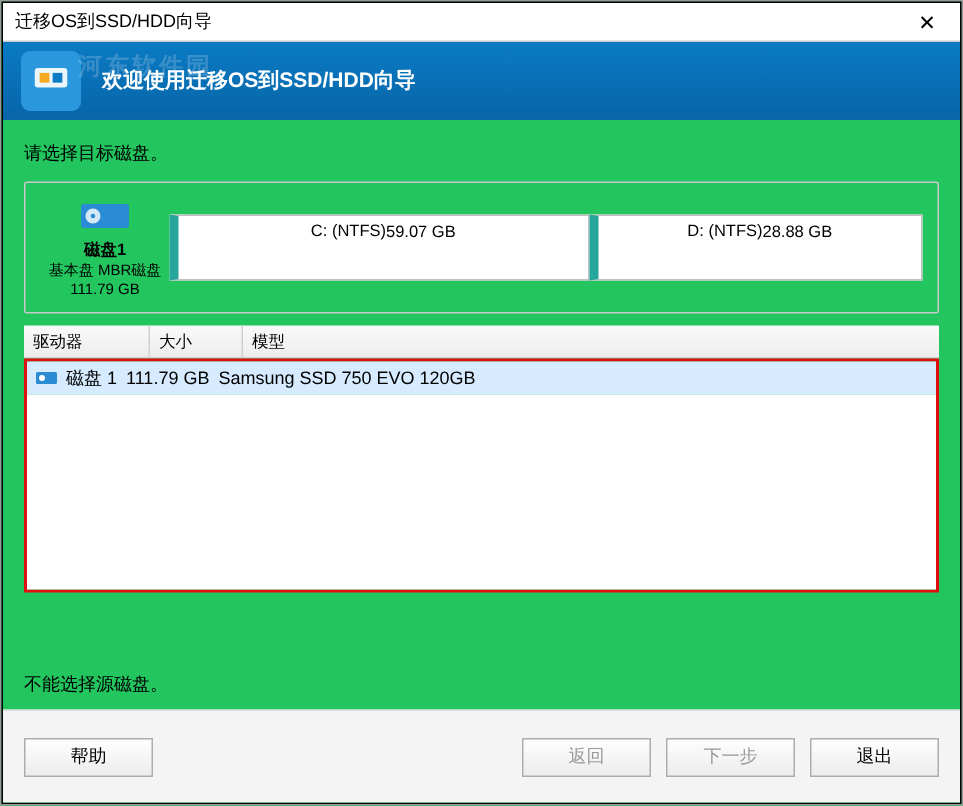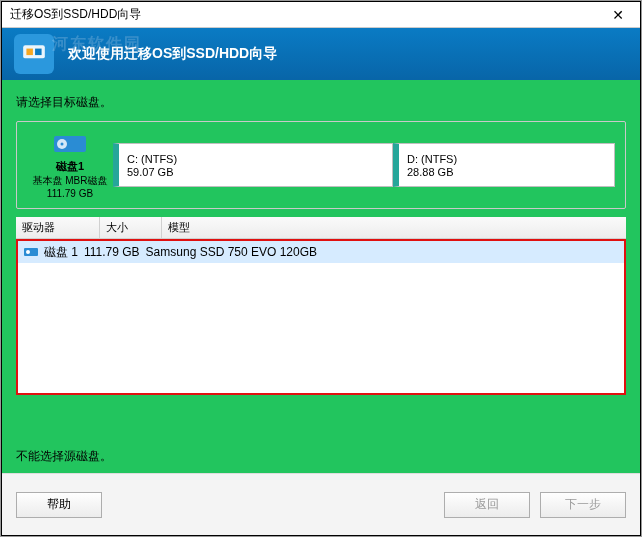--- a/index.html
+++ b/index.html
@@ -19,21 +19,21 @@
     
     .content { flex: 1; padding: 14px 14px 8px 14px; display: flex; flex-direction: column; }
     .prompt { font-size: 12px; margin-bottom: 10px; }
     
     .diskbox { border: 1px solid #c9c9c9; border-radius: 2px; padding: 8px 10px; display: flex; align-items: center; margin-bottom: 8px; }
     .diskinfo { width: 86px; display: flex; flex-direction: column; align-items: center; font-size: 11px; text-align: center; }
     .diskicon { width: 36px; height: 26px; margin-bottom: 3px; }
     .diskinfo .dn { font-weight: bold; }
     .diskinfo .dt { font-size: 10px; line-height: 13px; }
     
-    .part { border-top: 1px solid #bfbfbf; border-right: 1px solid #bfbfbf; border-bottom: 1px solid #bfbfbf; border-left: 6px solid #3a7a1d; height: 44px; padding: 4px 8px; font-size: 11px; display: flex; flex-direction: column; justify-content: center; background: #fff; }
+    .part { border-top: 1px solid #bfbfbf; border-right: 1px solid #bfbfbf; border-bottom: 1px solid #bfbfbf; border-left: 6px solid #3a7a1d; height: 44px; padding: 4px 8px; font-size: 11px; display: flex; flex-direction: row; justify-content: center; background: #fff; }
     .part.c { flex: 0 0 280px; border-left-color: #26a69a; }
     .part.d { flex: 1; border-left-color: #26a69a; }
     .part .pl { font-size: 11px; }
     .part .ps { font-size: 11px; margin-top: 1px; }
     
     .highlight-area { border: 2px solid #e01010; padding: 0; margin-bottom: 6px; }
     .listhdr { height: 22px; background: linear-gradient(#fafafa,#ededed); border-bottom: 1px solid #d0d0d0; display: flex; font-size: 11px; align-items: flex-end; }
     .listhdr .h1 { width: 84px; padding-left: 6px; border-right: 1px solid #d0d0d0; height:100%; display:flex; align-items:center;}
     .listhdr .h2 { width: 62px; padding-left: 6px; border-right: 1px solid #d0d0d0; height:100%; display:flex; align-items:center;}
     .listhdr .h3 { flex: 1; padding-left: 6px; height:100%; display:flex; align-items:center;}
@@ -117,15 +117,16 @@
     <div class="listouter"></div>
 
     <div class="note">不能选择源磁盘。</div>
   </div>
 
   <div class="footer">
     <button class="btn">帮助</button>
     <div class="spacer"></div>
     <button class="btn" disabled="">返回</button>
     <button class="btn" disabled="">下一步</button>
+    <button class="btn">退出</button>
   </div>
 
 </div>
 
 </body></html>

